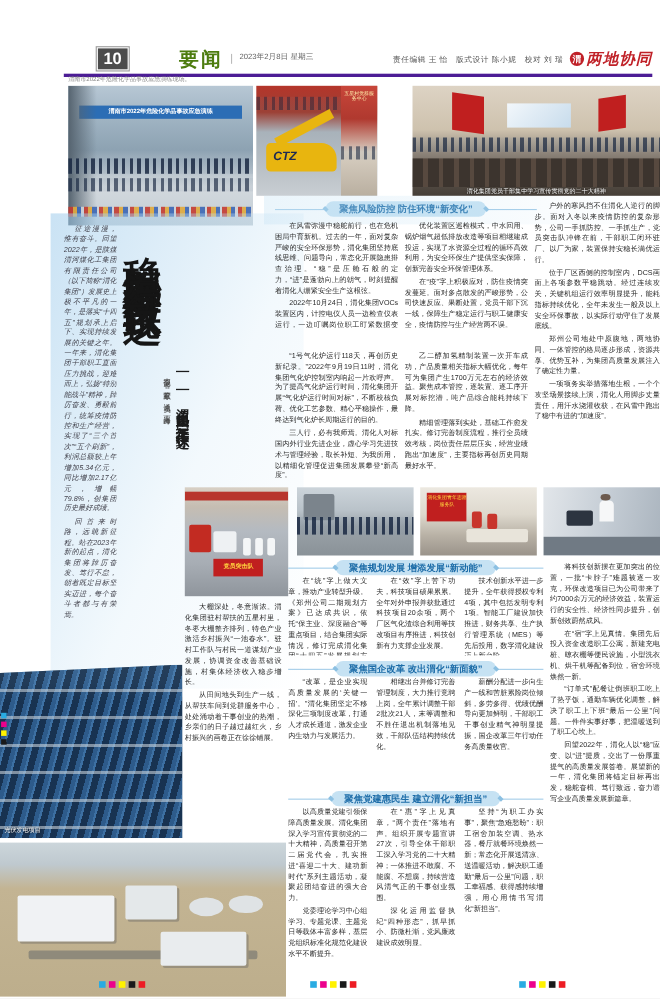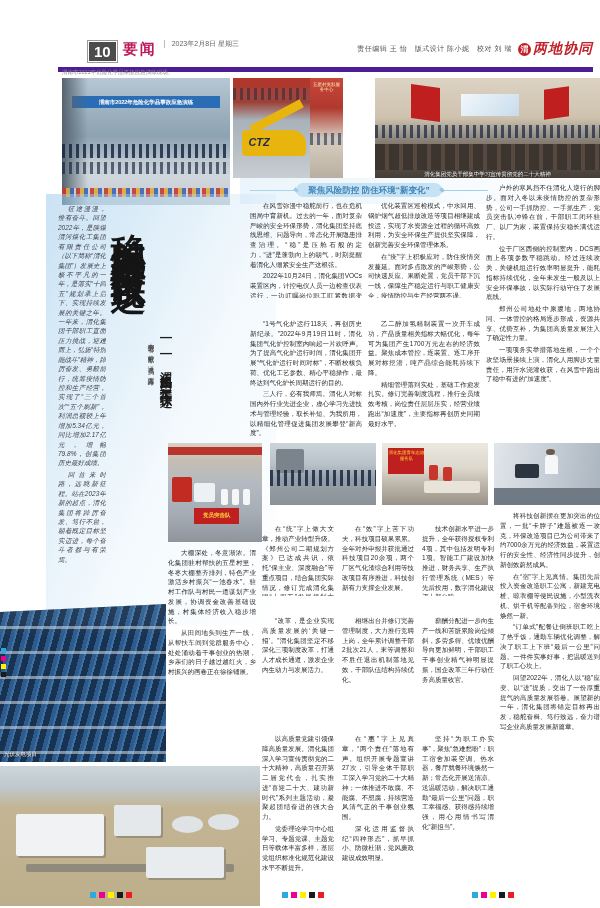--- a/index.html
+++ b/index.html
@@ -1,24 +1,24 @@
 <!DOCTYPE html>
 <html><head>
 <meta charset="utf-8">
 <style>
   html,body{margin:0;padding:0;background:#e8e8e8;}
   .page{position:relative;width:600px;height:908px;margin:0 auto;background:#ffffff;
         font-family:"Liberation Sans","DejaVu Sans",sans-serif;overflow:hidden;color:#222;}
   
   .hdr{position:absolute;left:58px;top:40px;width:506px;height:27px;
-       border-bottom:5px solid #4c1d95;display:flex;align-items:flex-start;padding-left:29px;}
+       border-bottom:3px solid #4c1d95;display:flex;align-items:center;padding-left:29px;}
   .pgbox{border:1px solid #9a9a9a;padding:1px;margin-right:5px;}
   .pgno{display:block;background:#4c4c4c;color:#fff;font-weight:bold;font-size:15px;
         line-height:1;padding:2px 5px;}
-  .secname{font-size:15px;font-weight:900;letter-spacing:2px;color:#be185d;}
+  .secname{font-size:18px;font-weight:900;letter-spacing:2px;color:#4d7c0f;margin-left:40px;}
   .dateline{font-size:7px;color:#666;border-left:1px solid #bbb;margin-left:7px;
             padding-left:7px;line-height:1.2;}
   .hdr-right{margin-left:auto;display:flex;align-items:center;gap:6px;}
   .editors{font-size:7px;color:#555;letter-spacing:.5px;}
   .masthead{display:flex;align-items:center;gap:2px;}
   .mh-circle{width:13px;height:13px;border-radius:50%;background:#c02128;color:#fff;
              font-size:8px;line-height:13px;text-align:center;font-weight:bold;}
   .mh-text{color:#c02128;font-weight:900;font-style:italic;font-size:14px;
            font-family:"Liberation Serif","DejaVu Serif",serif;letter-spacing:1px;}
   
@@ -184,40 +184,55 @@
   </div>
 
   <div class="ph" style="left:494px;top:443px;width:106px;height:62px;
        background:linear-gradient(100deg,#e2e6ea 0,#c6ced6 50%,#aab4be 100%);">
     <div class="fig" style="left:48%;top:20%;width:12%;height:30%;background:#f6f7f8;border-radius:4px 4px 0 0;"></div>
     <div class="fig" style="left:49.5%;top:10%;width:8%;height:10%;background:#6c5a4e;border-radius:50%;"></div>
     <div class="fig" style="left:20%;top:34%;width:22%;height:22%;background:#2c3440;"></div>
     <div style="position:absolute;left:0;right:0;bottom:0;height:28%;background:#707a84;"></div>
   </div>
 
+  <div class="pill-row" style="left:262px;top:509px;width:232px;">
+    <span class="pl"></span>
+    <span class="pill">聚焦规划发展 增添发展“新动能”</span>
+    <span class="pl"></span>
+  </div>
   <div class="col" style="left:262px;top:524px;width:72px;height:72px;">
       <p>在“统”字上做大文章，推动产业转型升级。《郑州公司二期规划方案》已达成共识，依托“保主业、深度融合”等重点项目，结合集团实际情况，修订完成渭化集团“十四五”发展规划方案，公司未来发展蓝图清晰明朗。</p>
     </div>
   <div class="col" style="left:342px;top:524px;width:72px;height:72px;">
       <p>在“效”字上苦下功夫，科技项目硕果累累。全年对外申报并获批通过科技项目20余项，两个厂区气化渣综合利用等技改项目有序推进，科技创新有力支撑企业发展。</p>
     </div>
   <div class="col" style="left:422px;top:524px;width:72px;height:72px;">
       <p>技术创新水平进一步提升，全年获得授权专利4项，其中包括发明专利1项。智能工厂建设加快推进，财务共享、生产执行管理系统（MES）等先后投用，数字渭化建设迈上新台阶。</p>
     </div>
 
+  <div class="pill-row" style="left:262px;top:601px;width:232px;">
+    <span class="pl"></span>
+    <span class="pill">聚焦国企改革 改出渭化“新面貌”</span>
+    <span class="pl"></span>
+  </div>
   <div class="col" style="left:262px;top:616px;width:72px;height:96px;">
       <p>“改革，是企业实现高质量发展的‘关键一招’。”渭化集团坚定不移深化三项制度改革，打通人才成长通道，激发企业内生动力与发展活力。</p>
     </div>
   <div class="col" style="left:342px;top:616px;width:72px;height:96px;">
       <p>相继出台并修订完善管理制度，大力推行竞聘上岗，全年累计调整干部2批次21人，末等调整和不胜任退出机制落地见效，干部队伍结构持续优化。</p>
     </div>
   <div class="col" style="left:422px;top:616px;width:72px;height:96px;">
       <p>薪酬分配进一步向生产一线和苦脏累险岗位倾斜，多劳多得、优绩优酬导向更加鲜明，干部职工干事创业精气神明显提振，国企改革三年行动任务高质量收官。</p>
     </div>
 
+  <div class="pill-row" style="left:262px;top:719px;width:232px;">
+    <span class="pl"></span>
+    <span class="pill">聚焦党建惠民生 建立渭化“新担当”</span>
+    <span class="pl"></span>
+  </div>
   <div class="col" style="left:262px;top:734px;width:72px;height:151px;">
       <p>以高质量党建引领保障高质量发展。渭化集团深入学习宣传贯彻党的二十大精神，高质量召开第二届党代会，扎实推进“喜迎二十大、建功新时代”系列主题活动，凝聚起团结奋进的强大合力。</p>
       <p>党委理论学习中心组学习、专题党课、主题党日等载体丰富多样，基层党组织标准化规范化建设水平不断提升。</p>
     </div>
   <div class="col" style="left:342px;top:734px;width:72px;height:151px;">
       <p>在“惠”字上见真章，“两个责任”落地有声。组织开展专题宣讲27次，引导全体干部职工深入学习党的二十大精神；一体推进不敢腐、不能腐、不想腐，持续营造风清气正的干事创业氛围。</p>
       <p>深化运用监督执纪“四种形态”，抓早抓小、防微杜渐，党风廉政建设成效明显。</p>
     </div>
   <div class="col" style="left:422px;top:734px;width:72px;height:151px;">
       <p>坚持“为职工办实事”，聚焦“急难愁盼”：职工宿舍加装空调、热水器，餐厅就餐环境焕然一新；常态化开展送清凉、送温暖活动，解决职工通勤“最后一公里”问题，职工幸福感、获得感持续增强，用心用情书写渭化“新担当”。</p>

